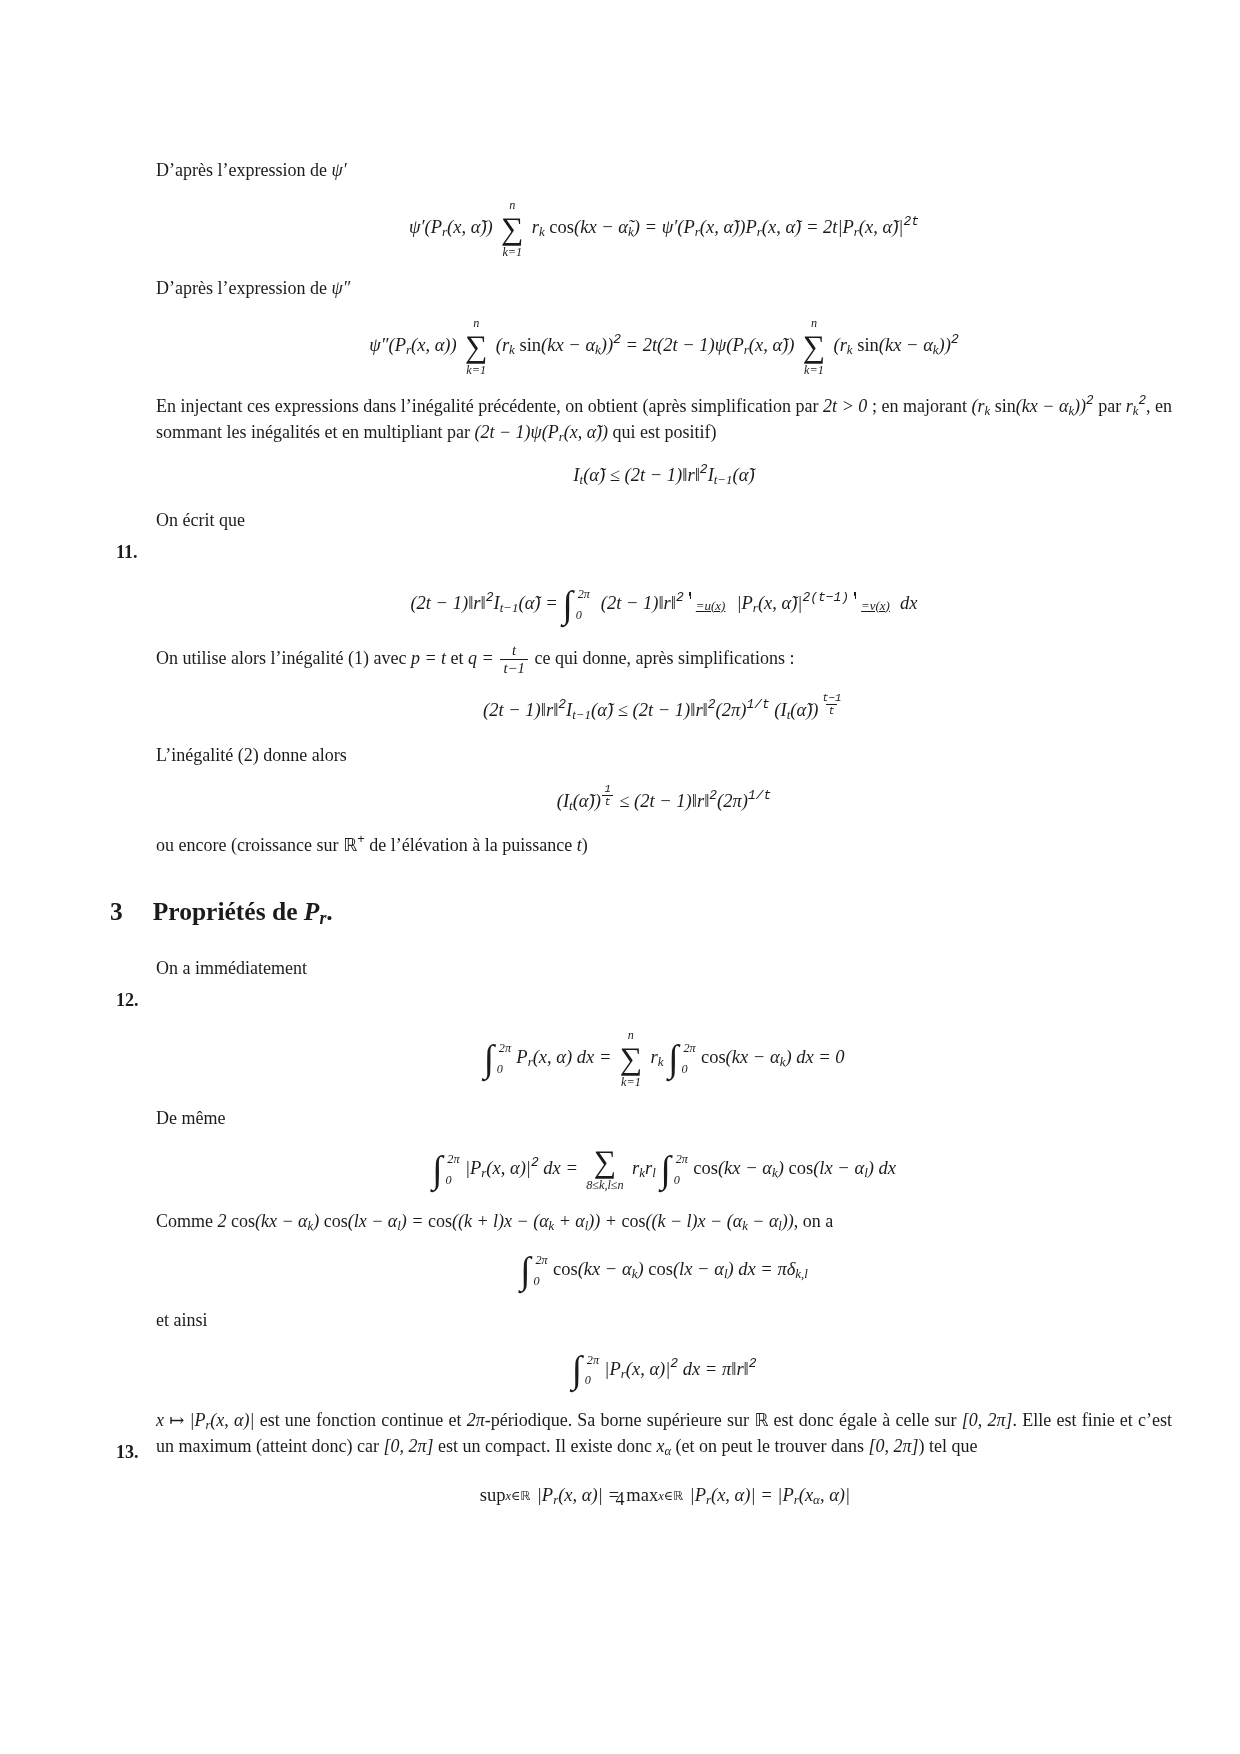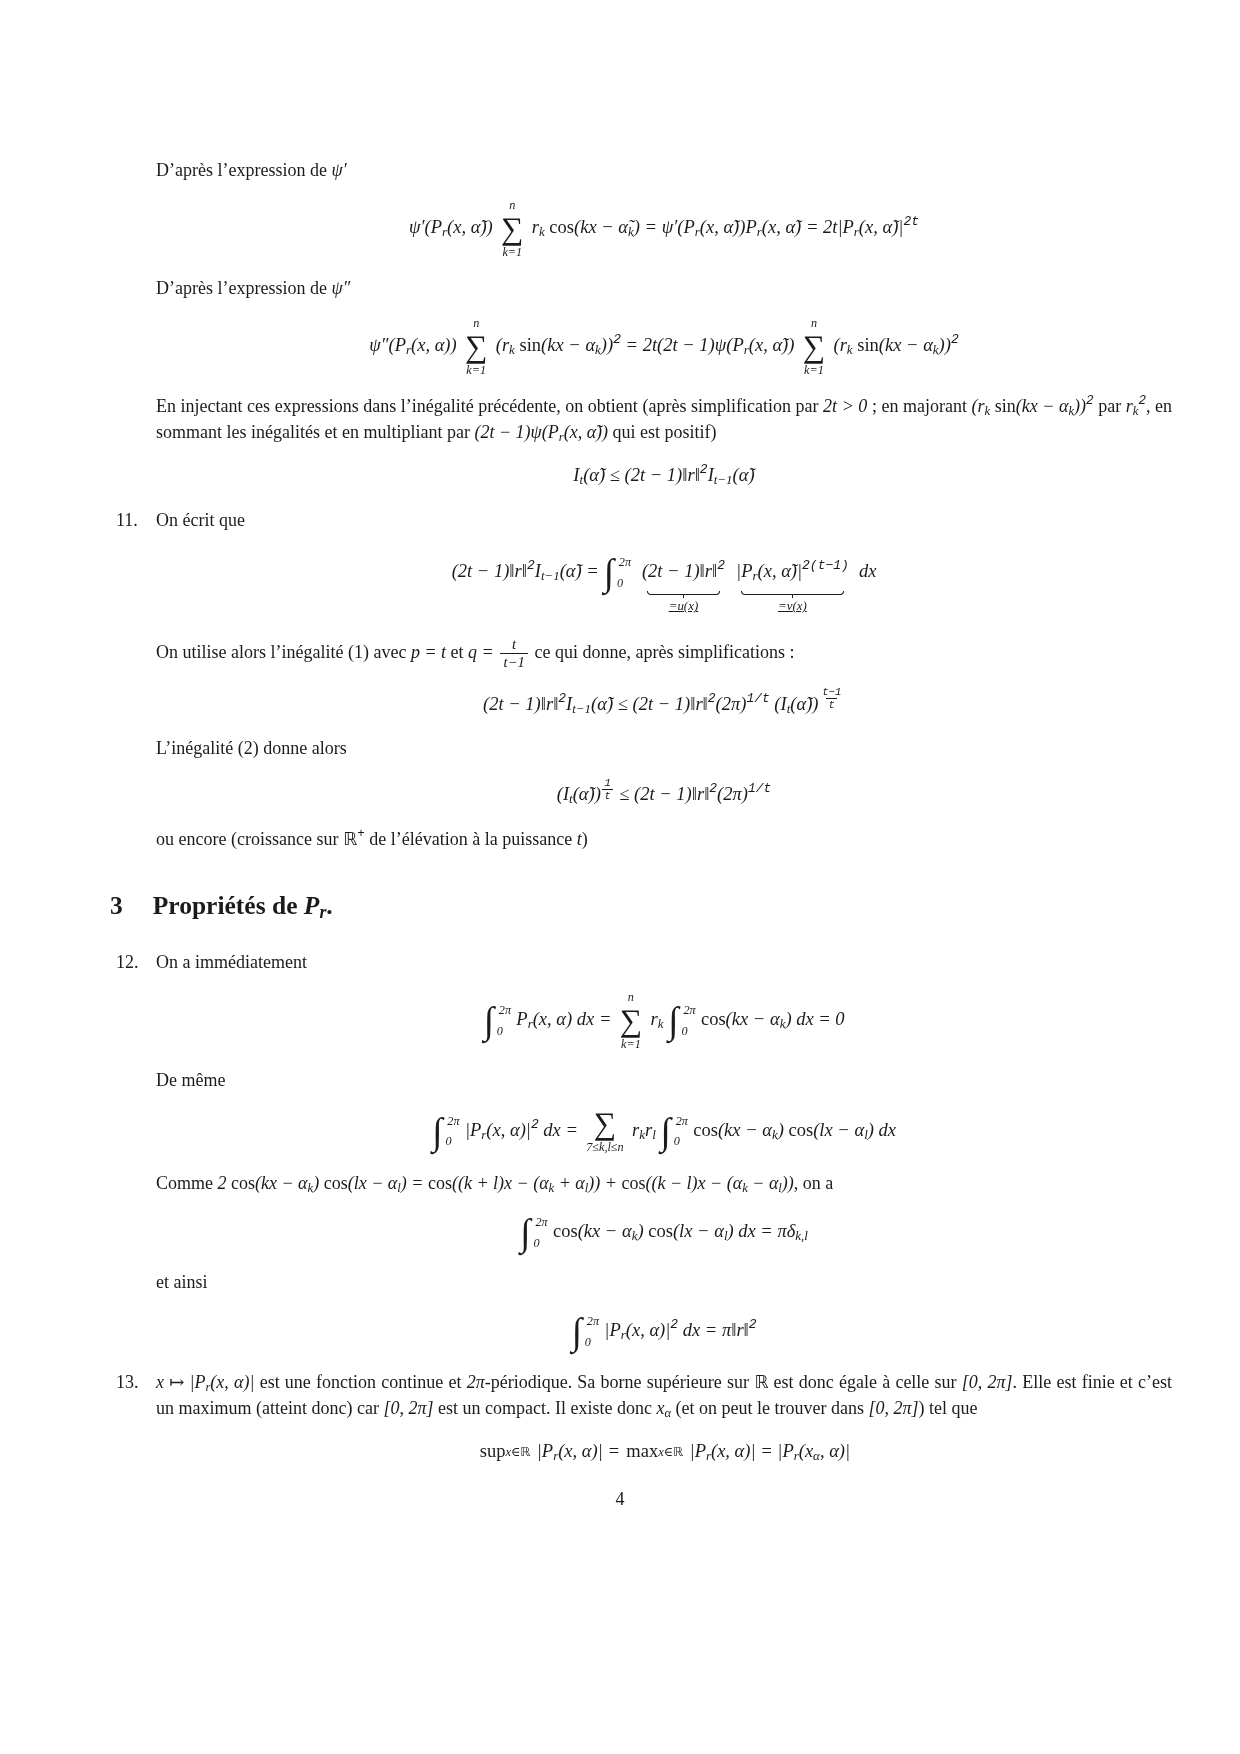--- a/index.html
+++ b/index.html
@@ -32,34 +32,34 @@
   .int-lims { display:inline-flex; flex-direction:column; justify-content:space-between;
               font-size:.66em; align-self:stretch; padding:1px 0; margin-left:2px; }
   .int-hi { transform:translateX(3px); }
   .int-lo { transform:translateX(-2px); }
 
   .mfrac { display:inline-flex; flex-direction:column; align-items:center;
            vertical-align:middle; font-size:.82em; margin:0 .15em; text-align:center; }
   .mfrac-num { line-height:1.15; padding:0 .2em; }
   .mfrac-den { line-height:1.15; padding:0 .2em; border-top:1px solid currentColor; }
 
-  .ub { display:inline-flex; flex-direction:column; align-items:center; margin:8px .3em; }
+  .ub { display:inline-flex; flex-direction:row; align-items:center; margin:8px .3em; }
   .ub-brace { align-self:stretch; height:4px; margin:4px 5px 0;
               border-left:1px solid currentColor; border-right:1px solid currentColor;
               border-bottom:1px solid currentColor; border-radius:0 0 7px 7px; position:relative; }
   .ub-brace::after { content:""; position:absolute; left:50%; top:100%; width:1px; height:4px;
                      background:currentColor; }
   .ub-label { font-size:.7em; margin-top:5px; line-height:1;text-decoration:underline; }
 
   .munder { display:inline-flex; flex-direction:row; align-items:center; margin:0 .1em; }
   .munder-main { line-height:1.1; }
   .munder-under { font-size:.68em; line-height:1.2; margin-top:2px; }
 
   .item { display:flex; margin:12px 0 10px -40px; }
-  .item-num { flex:none; width:40px; font-weight:normal; }
+  .item-num { flex:none; width:40px; font-weight:bold;margin-top:32px; }
   .item-body { flex:1; text-align:justify; }
 
   .section-heading { display:flex; gap:30px; align-items:baseline;
                      font-size:25.5px; font-weight:bold;
                      margin:36px 0 24px -46px; }
 
   .page-number { position:absolute; left:0; right:0; bottom:242px; text-align:center; }
 </style>
 </head>
 <body>
@@ -145,21 +145,21 @@
       <div class="para">De même</div>
       <div class="equation"><span class="math"><span class="intop">
             <span class="int-sym">∫</span>
             <span class="int-lims">
               <span class="int-hi">2π</span>
               <span class="int-lo">0</span>
             </span>
           </span> |P<span class="msub">r</span>(x, α)|<span class="msup">2</span> dx = <span class="bigop">
             <span class="bigop-hi"></span>
             <span class="bigop-sym">∑</span>
-            <span class="bigop-lo">7≤k,l≤n</span>
+            <span class="bigop-lo">8≤k,l≤n</span>
           </span> r<span class="msub">k</span>r<span class="msub">l</span> <span class="intop">
             <span class="int-sym">∫</span>
             <span class="int-lims">
               <span class="int-hi">2π</span>
               <span class="int-lo">0</span>
             </span>
           </span> <span class="mup">cos</span>(kx − α<span class="msub">k</span>) <span class="mup">cos</span>(lx − α<span class="msub">l</span>) dx</span></div>
       <div class="para">Comme <span class="math">2 <span class="mup">cos</span>(kx − α<span class="msub">k</span>) <span class="mup">cos</span>(lx − α<span class="msub">l</span>) = <span class="mup">cos</span>((k + l)x − (α<span class="msub">k</span> + α<span class="msub">l</span>)) + <span class="mup">cos</span>((k − l)x − (α<span class="msub">k</span> − α<span class="msub">l</span>))</span>, on a</div>
       <div class="equation"><span class="math"><span class="intop">
             <span class="int-sym">∫</span>

